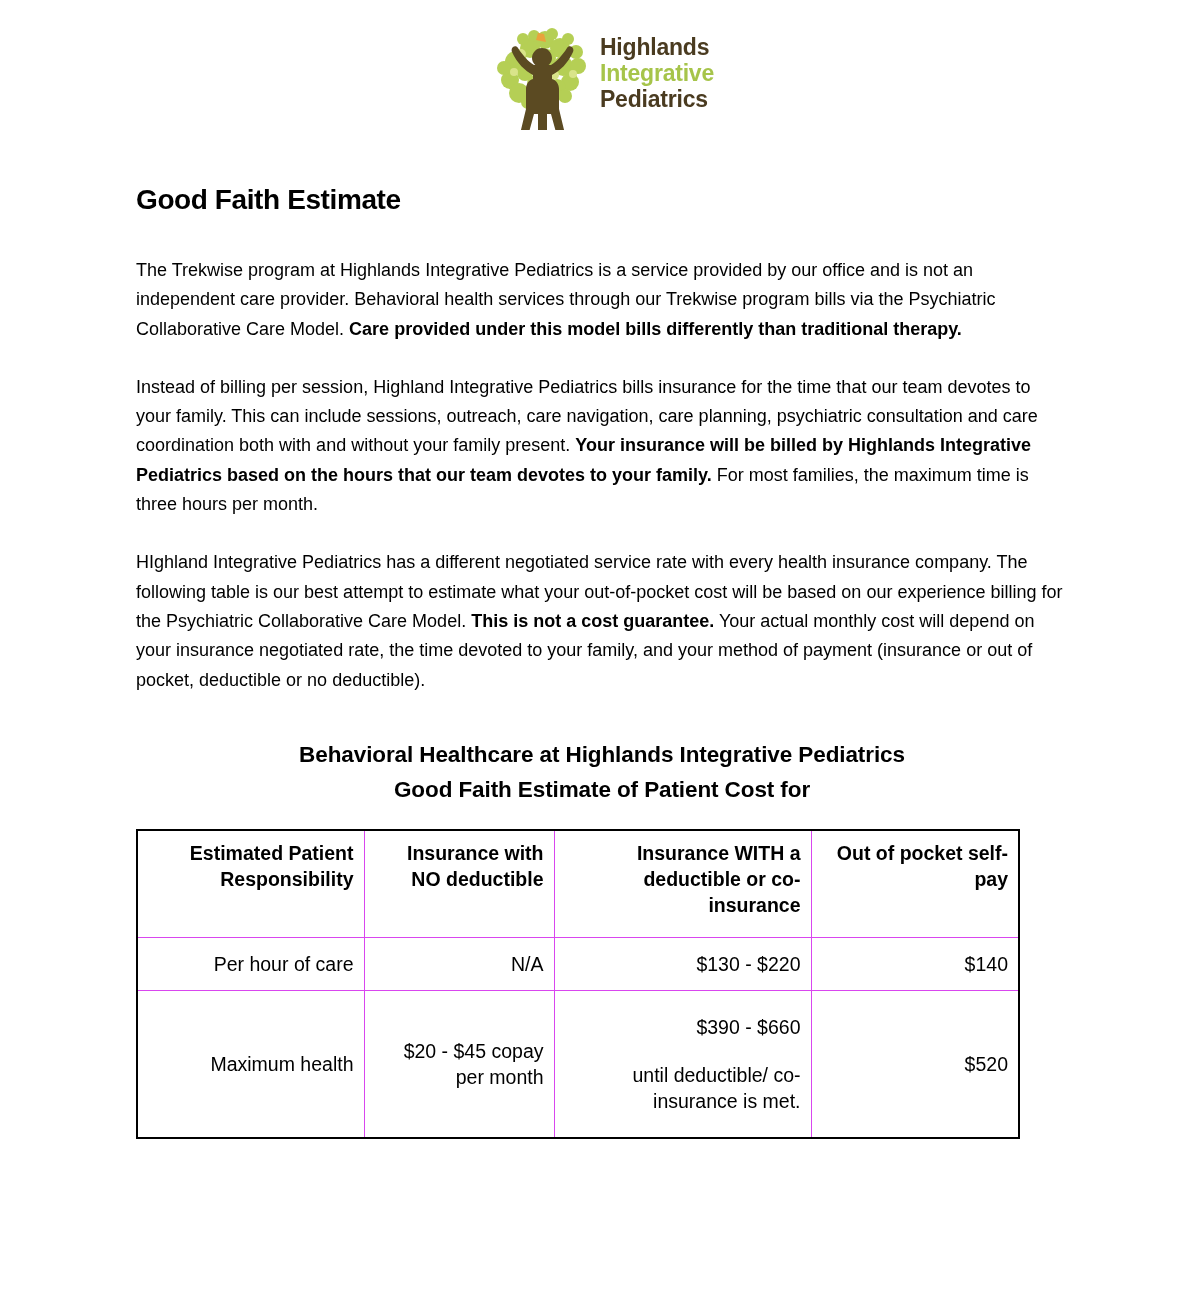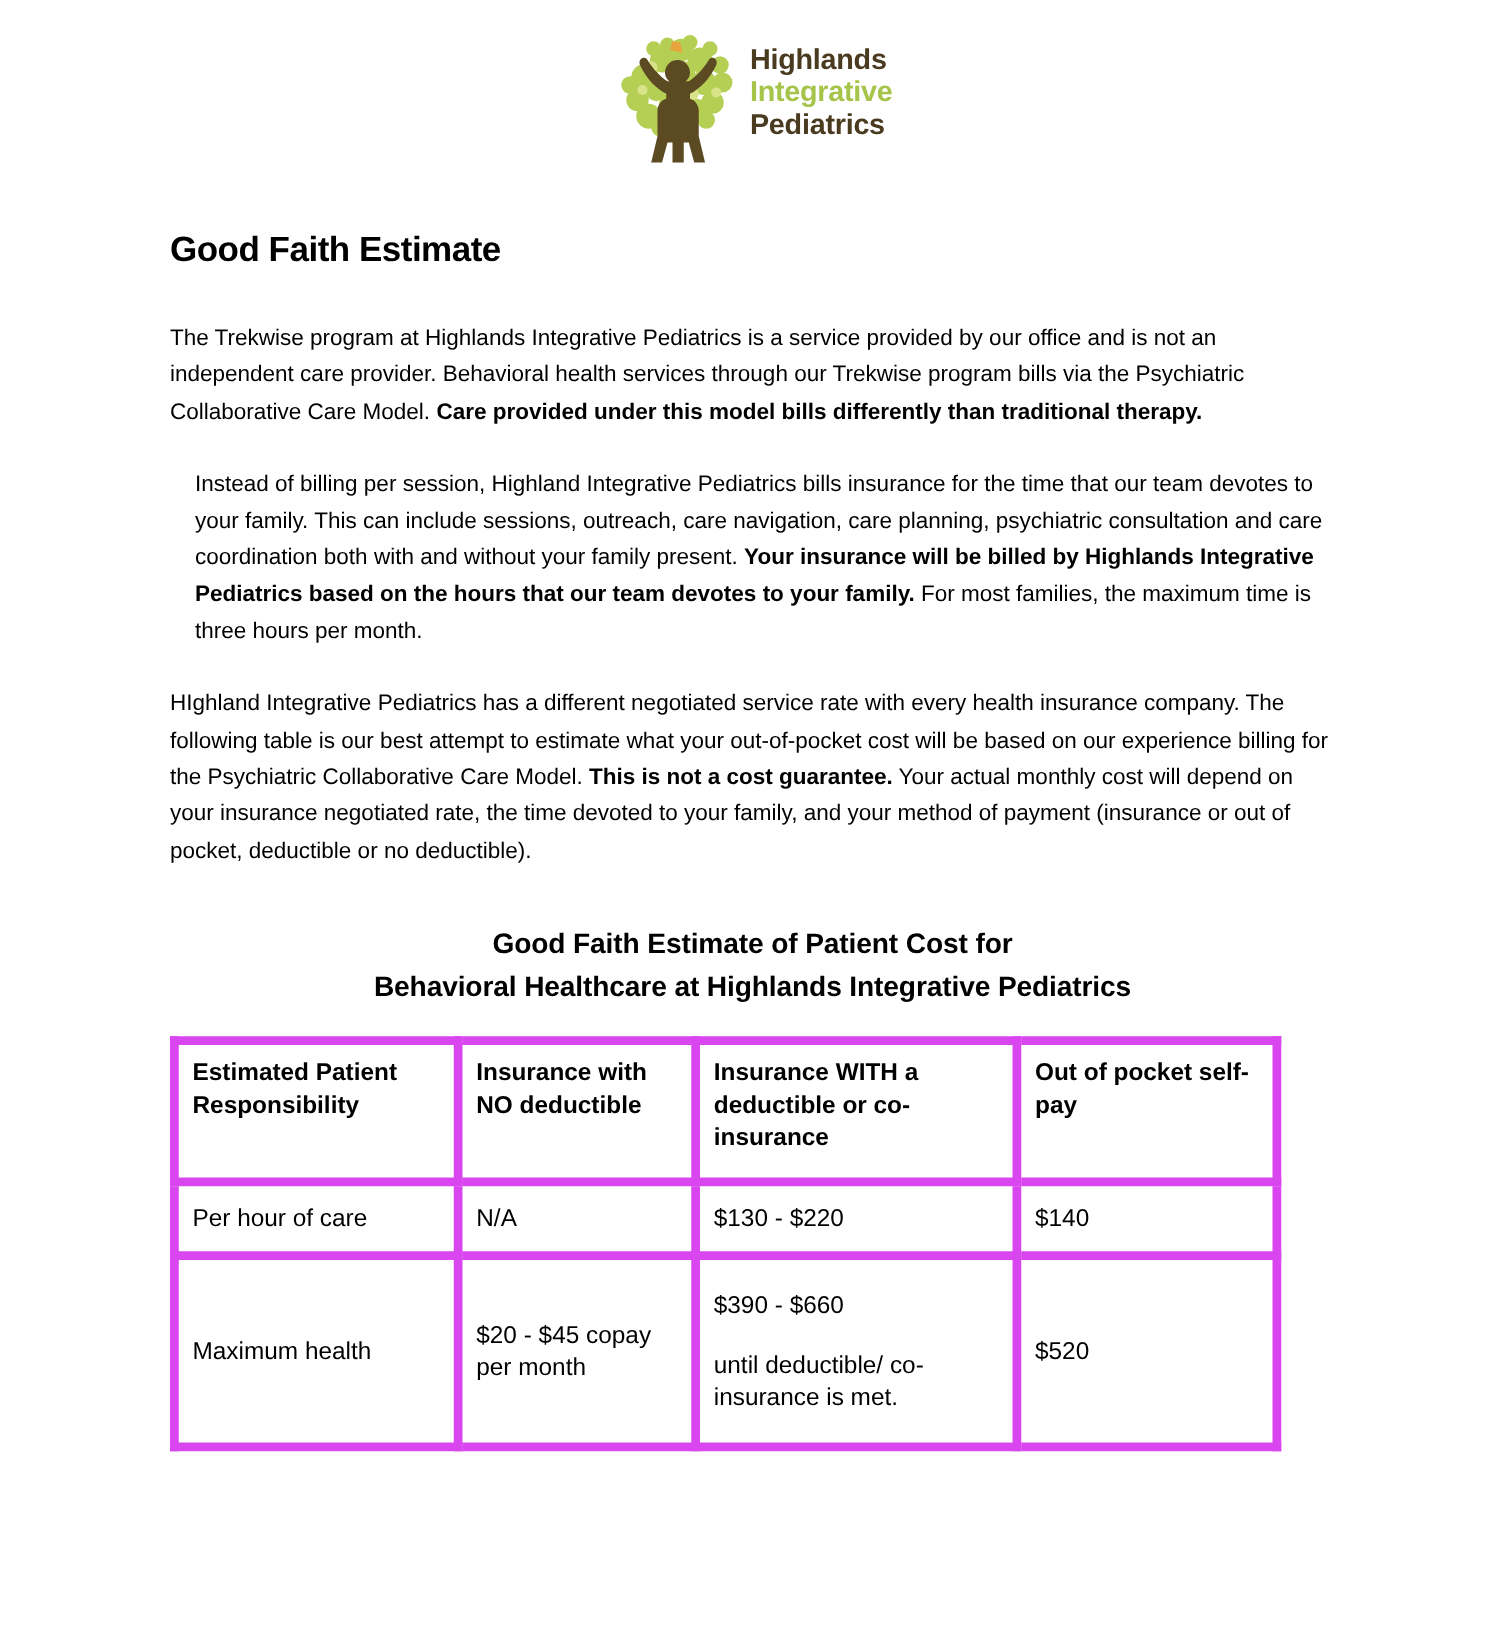--- a/index.html
+++ b/index.html
@@ -77,21 +77,21 @@
   }
 
   
   .para {
     font-size: 18px;
     line-height: 29.3px;
     margin: 0;
     text-align: left;
   }
   .para.p1 { margin-top: 40px; }
-  .para.p2 { margin-top: 29px; margin-left: 20px; }
+  .para.p2 { margin-top: 29px; }
   .para.p3 { margin-top: 29px; }
   .para b { font-weight: bold; }
 
   
   .table-caption {
     text-align: center;
     font-size: 22.5px;
     font-weight: bold;
     line-height: 35px;
     margin: 42px 0 0 0;
@@ -101,26 +101,26 @@
 
   
   .gfe-table-wrap { margin-top: 22px; }
   table.gfe {
     border-collapse: collapse;
     width: 882px;
     table-layout: fixed;
     border: 2px solid #000;
   }
   table.gfe td, table.gfe th {
-    border: 7px solid #d946ef;
+    border: 1px solid #d946ef;
     vertical-align: middle;
     padding: 9px 10px 9px 11px;
     font-size: 19.5px;
     line-height: 26px;
-    text-align: left;
+    text-align: right;
     font-weight: normal;
   }
   table.gfe th {
     font-weight: bold;
     vertical-align: top;
     font-size: 19.5px;
     line-height: 26px;
   }
   col.c1 { width: 227px; }
   col.c2 { width: 190px; }
@@ -192,22 +192,22 @@
 
   <h1 class="main-title">Good Faith Estimate</h1>
 
   <p class="para p1"><span>The Trekwise program at Highlands Integrative Pediatrics is a service provided by our office and is not an independent care provider. Behavioral health services through our Trekwise program bills via the Psychiatric Collaborative Care Model. </span><b>Care provided under this model bills differently than traditional therapy.</b></p>
 
   <p class="para p2"><span>Instead of billing per session, Highland Integrative Pediatrics bills insurance for the time that our team devotes to your family.  This can include sessions, outreach, care navigation, care planning, psychiatric consultation and care coordination both with and without your family present. </span><b>Your insurance will be billed by Highlands Integrative Pediatrics based on the hours that our team devotes to your family.</b><span> For most families, the maximum time is three hours per month.</span></p>
 
   <p class="para p3"><span>HIghland Integrative Pediatrics  has a different negotiated service rate with every health insurance company.  The following table is our best attempt to estimate what your out-of-pocket cost will be based on our experience billing for the Psychiatric Collaborative Care Model. </span><b>This is not a cost guarantee.</b><span> Your actual monthly cost will depend on your insurance negotiated rate, the time devoted to your family, and your method of payment (insurance or out of pocket, deductible or no deductible).</span></p>
 
   <div class="table-caption">
+    <div>Behavioral Healthcare at Highlands Integrative Pediatrics</div>
     <div>Good Faith Estimate of Patient Cost for</div>
-    <div>Behavioral Healthcare at Highlands Integrative Pediatrics</div>
   </div>
 
   <div class="gfe-table-wrap">
     <table class="gfe">
       <colgroup>
         <col class="c1">
           <col class="c2">
           <col class="c3">
           <col class="c4">
       </colgroup>

